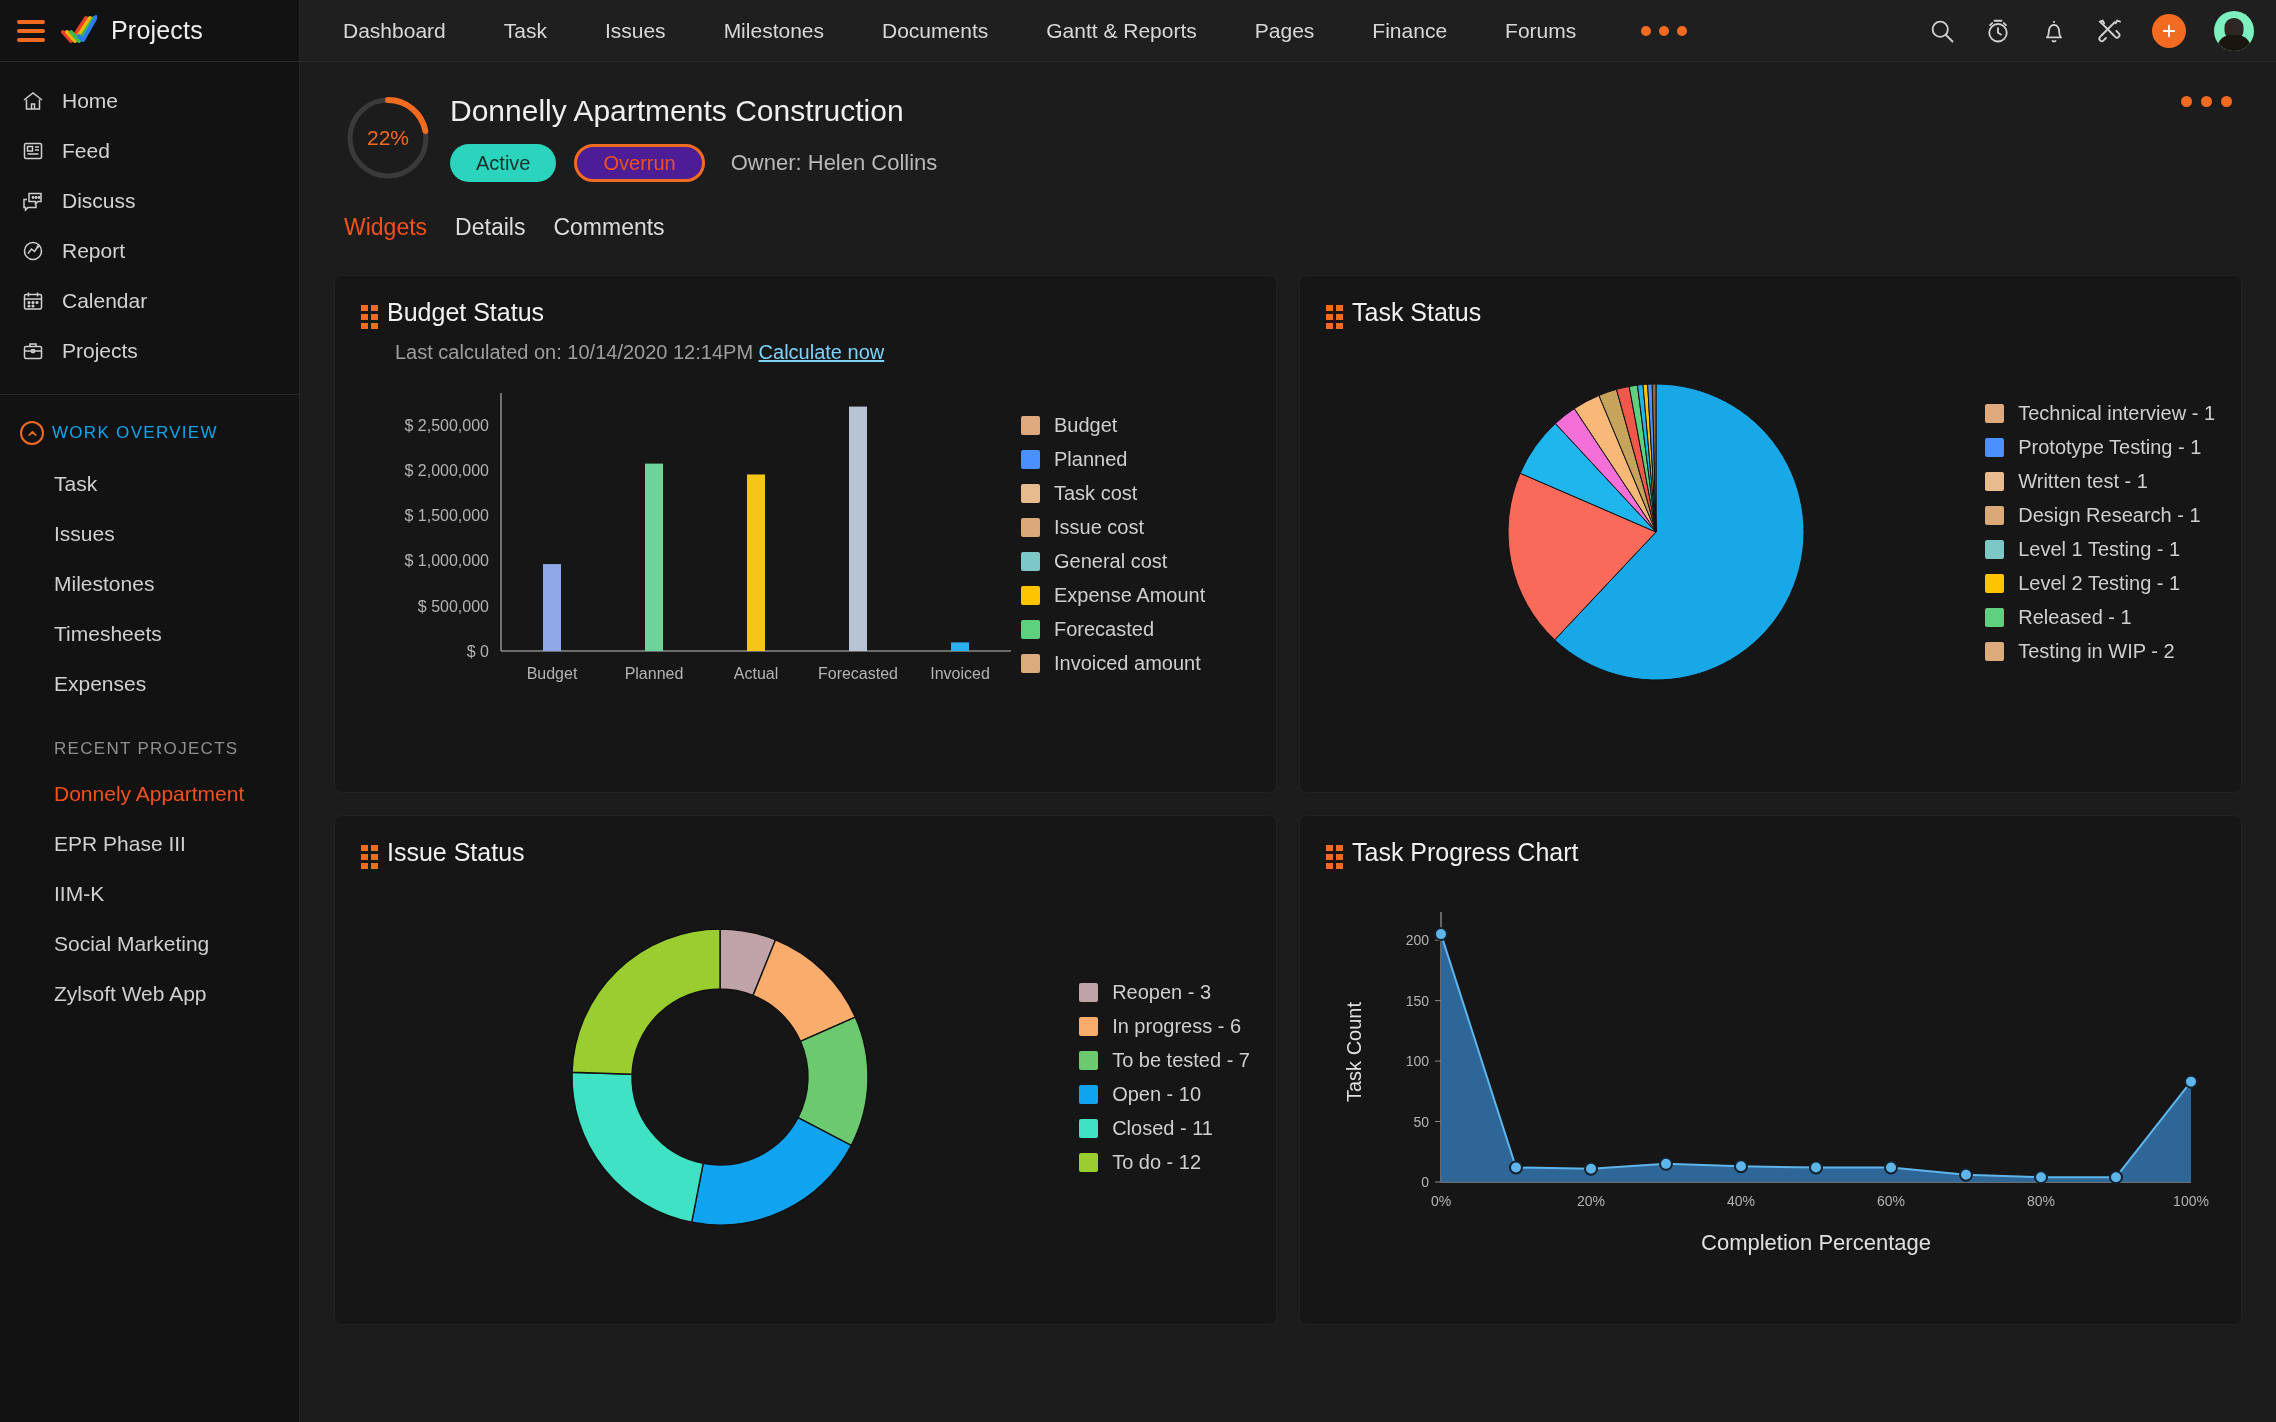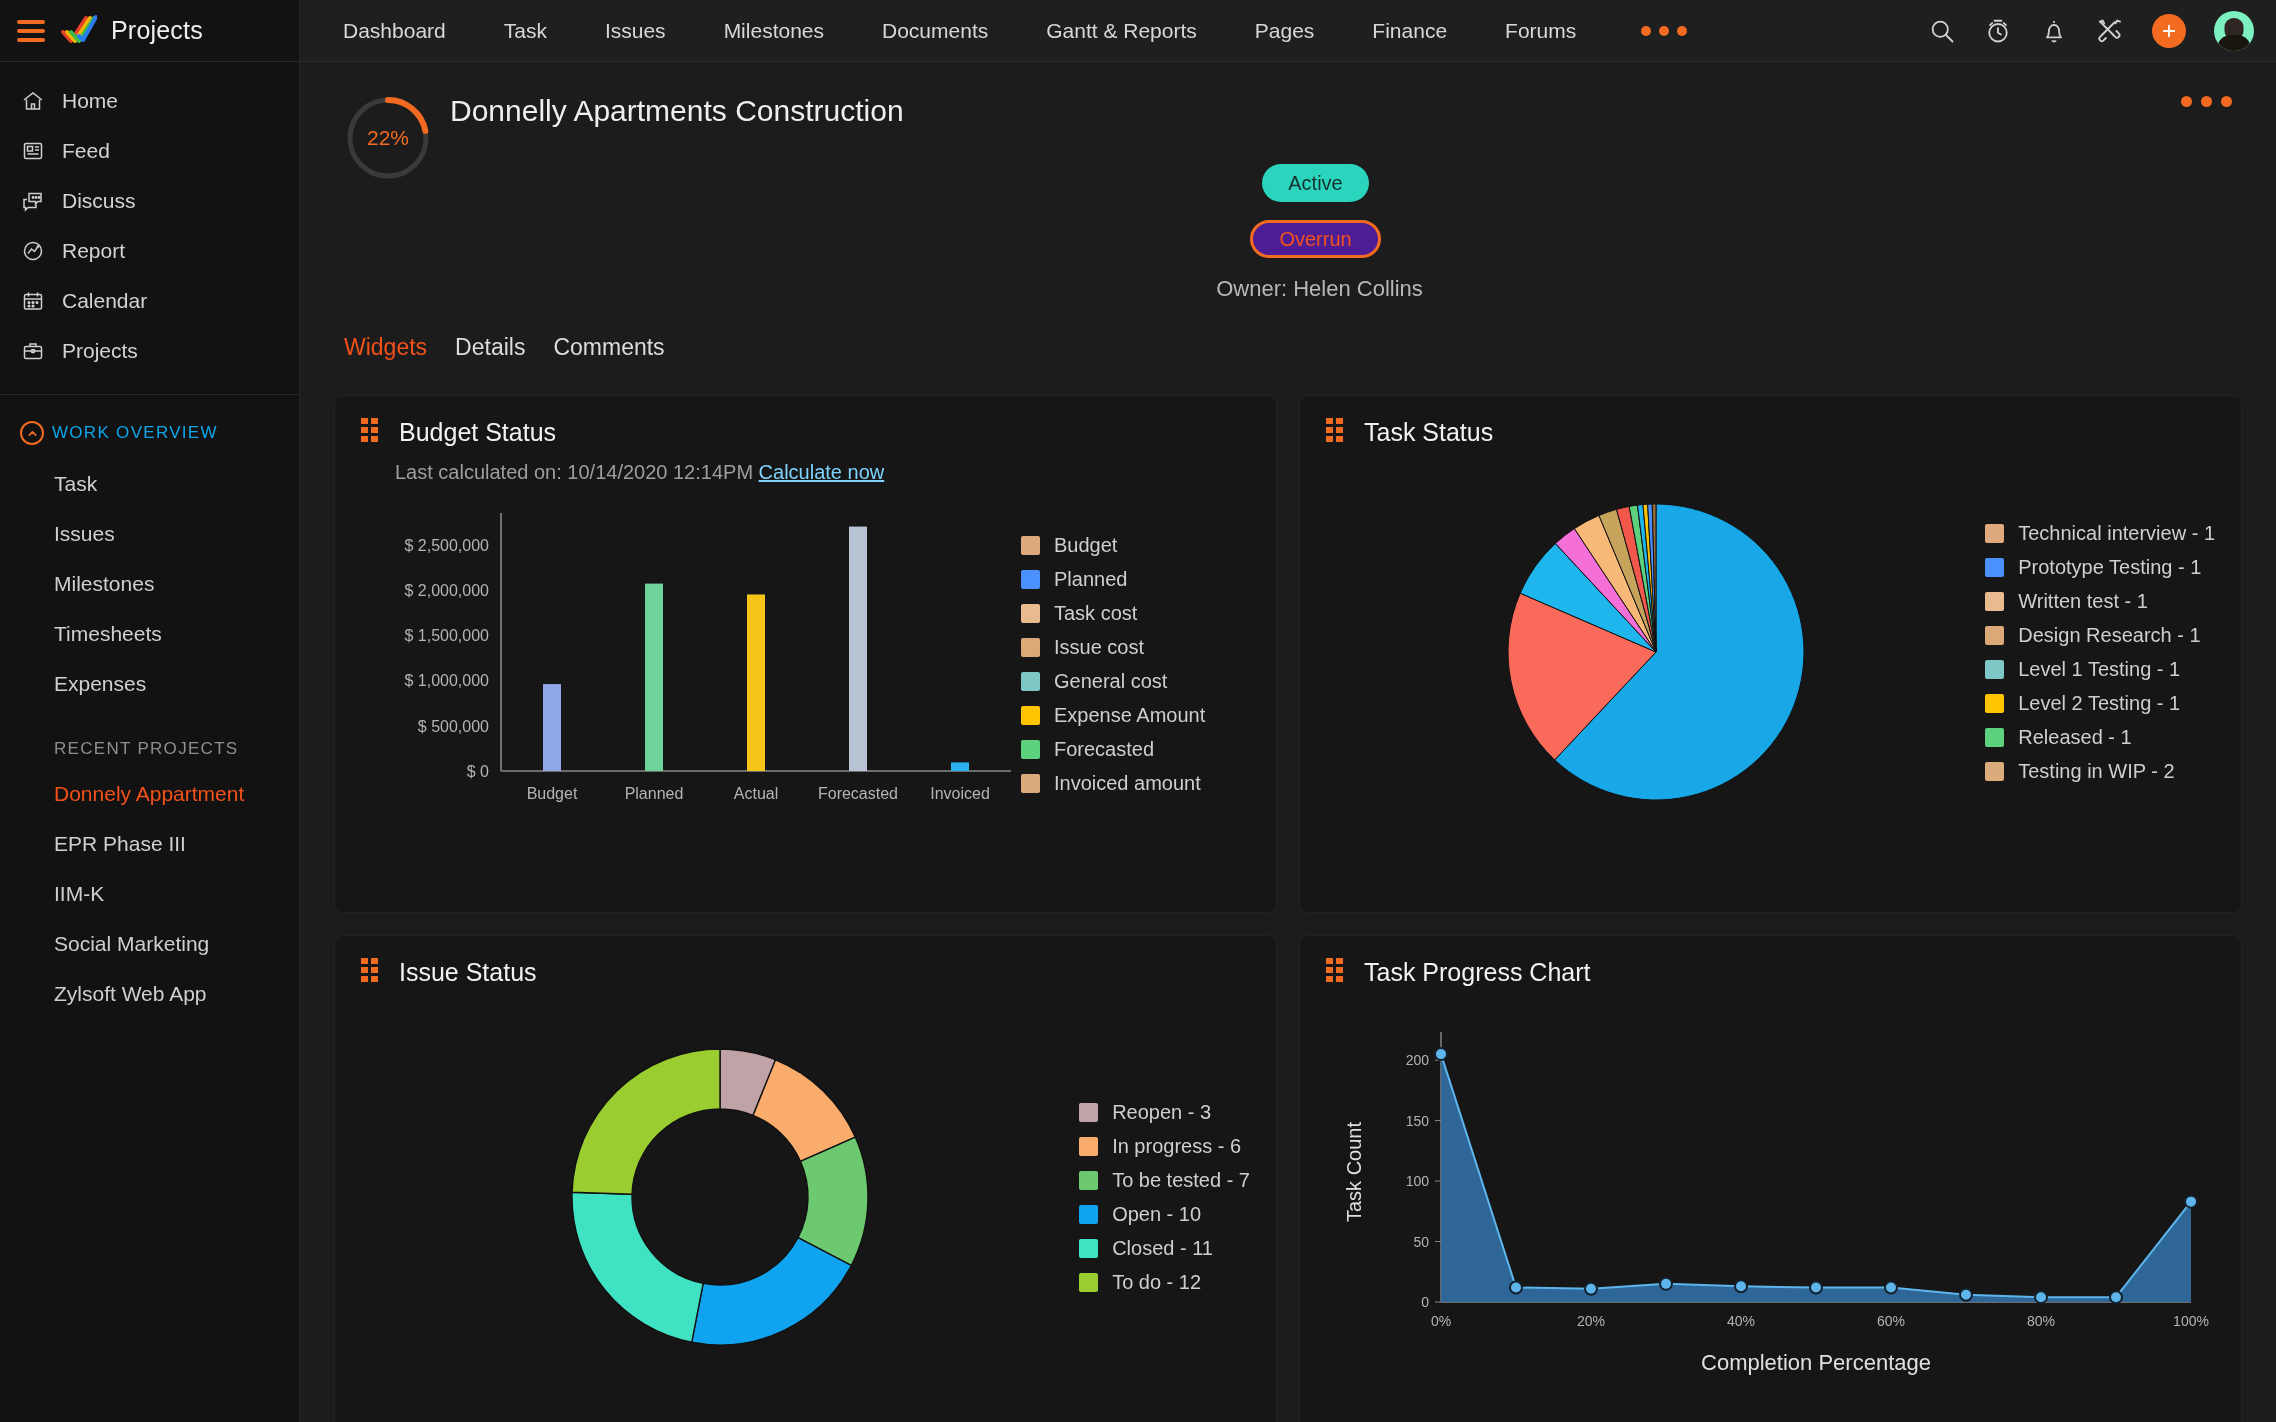--- a/index.html
+++ b/index.html
@@ -104,40 +104,40 @@
   .content { flex: 1; overflow: hidden; padding: 0 34px 0 34px; }
 
   .proj-head { display: flex; align-items: flex-start; padding: 24px 0 0 10px; }
   .ring { width: 88px; height: 88px; flex: 0 0 88px; position: relative; margin: 8px 18px 0 0; }
   .ring .pct {
     position: absolute; inset: 0; display: flex; align-items: center; justify-content: center;
     color: #f26b21; font-size: 21px;
   }
   .proj-meta { padding-top: 8px; flex: 1; }
   .proj-title { color: #efefef; font-size: 30px; font-weight: normal; }
-  .proj-row { display: flex; align-items: center; gap: 18px; margin-top: 36px; flex-direction: column; }
+  .proj-row { display: flex; align-items: center; gap: 18px; margin-top: 16px; }
   .chip {
     height: 38px; padding: 0 26px; border-radius: 19px;
     display: flex; align-items: center; font-size: 20px; cursor: pointer;
   }
   .chip.active { background: #2ad4bd; color: #15302d; }
   .chip.overrun { background: #4c1d95; color: #f2511b; border: 3px solid #f26b21; }
   .owner { color: #b8b8b8; font-size: 22px; margin-left: 8px; }
   .dots-right { margin-left: auto; display: flex; gap: 9px; align-items: center; padding: 10px 10px 0 0; cursor: pointer; }
   .dots-right i { width: 11px; height: 11px; border-radius: 50%; background: #f26b21; display: block; }
 
   .tabs { display: flex; gap: 28px; padding: 32px 0 0 10px; }
   .tab { color: #dcdcdc; font-size: 23px; cursor: pointer; padding-bottom: 6px; }
   .tab.sel { color: #f2511b; }
 
   .grid { display: grid; grid-template-columns: 1fr 1fr; gap: 22px; margin-top: 28px; }
   .card { background: #161616; border-radius: 8px; border: 1px solid #222; padding: 22px 26px 24px 26px; }
   .card.r1 { height: 518px; }
   .card.r2 { height: 510px; }
-  .card-head { display: flex; align-items: flex-start; gap: 20px; }
+  .card-head { display: flex; align-items: flex-end; gap: 8px; }
   .drag { width: 18px; height: 22px; display: grid; grid-template-columns: 7px 7px; grid-template-rows: 6px 6px 6px; gap: 3px; cursor: grab; }
   .drag i { display: block; background: #f26b21; width: 7px; height: 6px; }
   .card-title { color: #f2f2f2; font-size: 25px; }
   .card-sub { color: #9e9e9e; font-size: 20px; padding: 14px 0 0 34px; }
   .card-sub .link { color: #7dd3fc; cursor: pointer; text-decoration: underline; }
 
   .chart-row { display: flex; align-items: center; height: 100%; }
 
   .legend { display: flex; flex-direction: column; gap: 11px; }
   .lg { display: flex; align-items: center; gap: 14px; }

